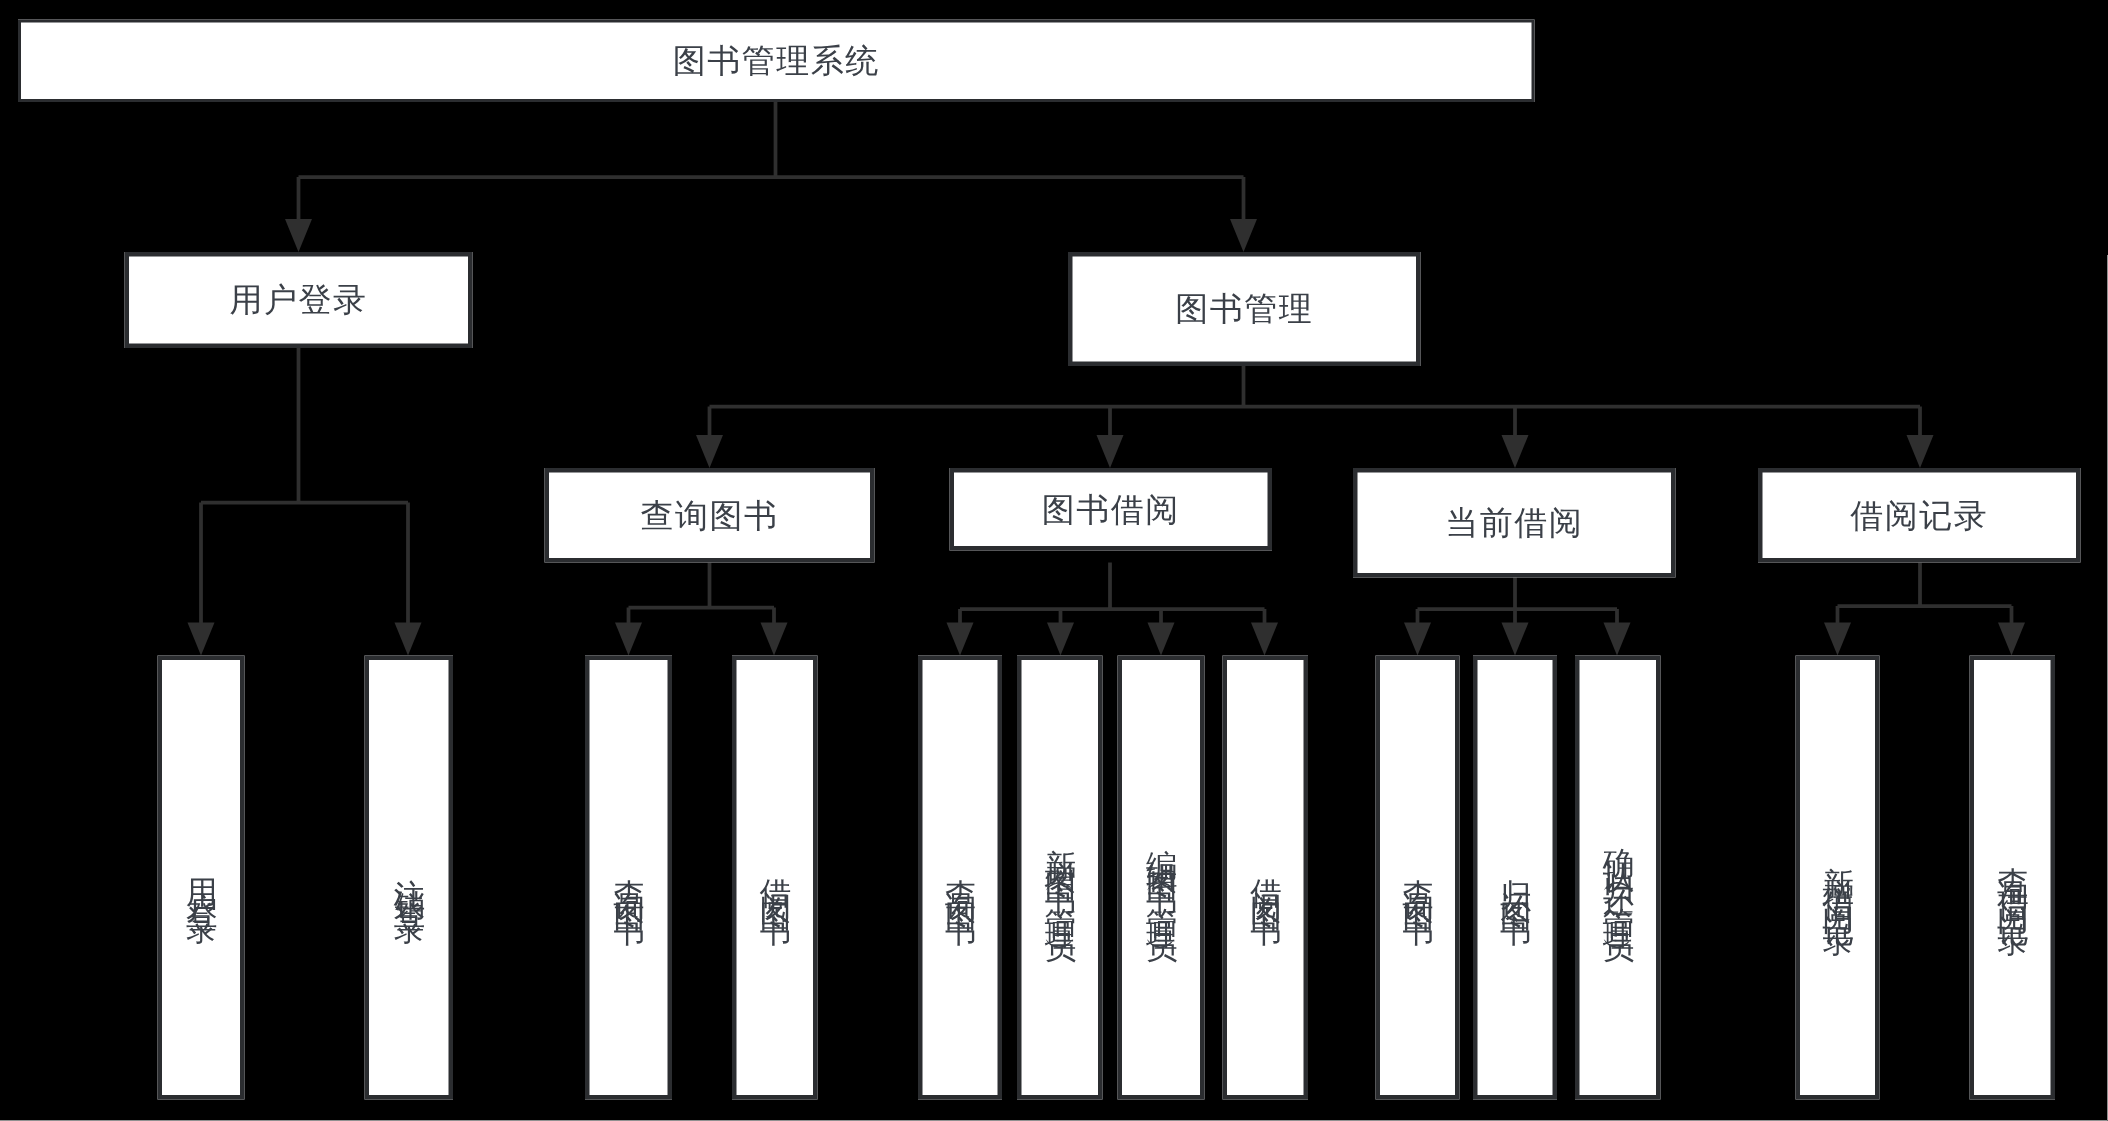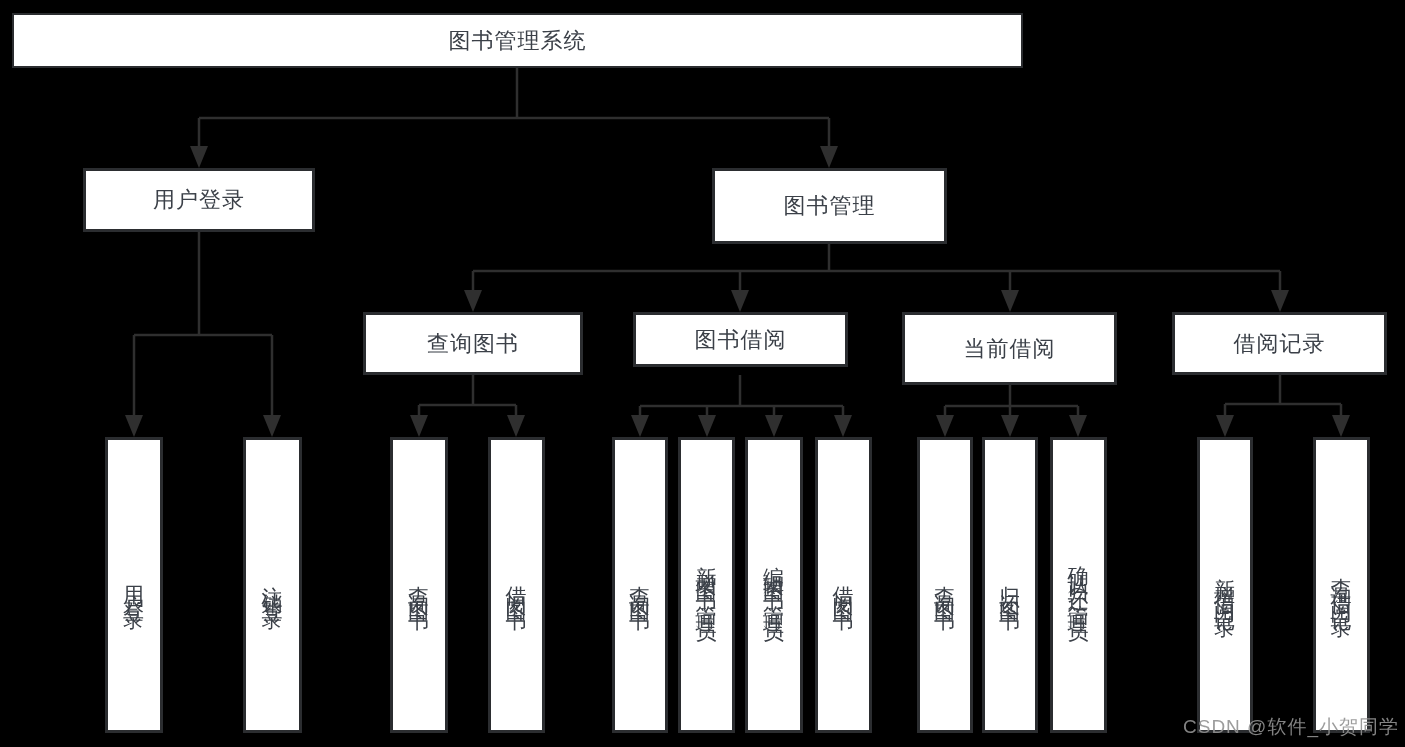--- a/index.html
+++ b/index.html
@@ -159,15 +159,14 @@
     <span class="vlbl">确认归还（管理员）</span>
   </div>
 
   <div class="box leaf" style="left:1197px; top:437px; width:56px; height:296px;">
     <span class="vlbl">新增借阅记录</span>
   </div>
   <div class="box leaf" style="left:1313px; top:437px; width:57px; height:296px;">
     <span class="vlbl">查询借阅记录</span>
   </div>
 
-  <div class="watermark">CSDN @软件_小贺同学</div>
 
 </div>
 
 </body></html>

